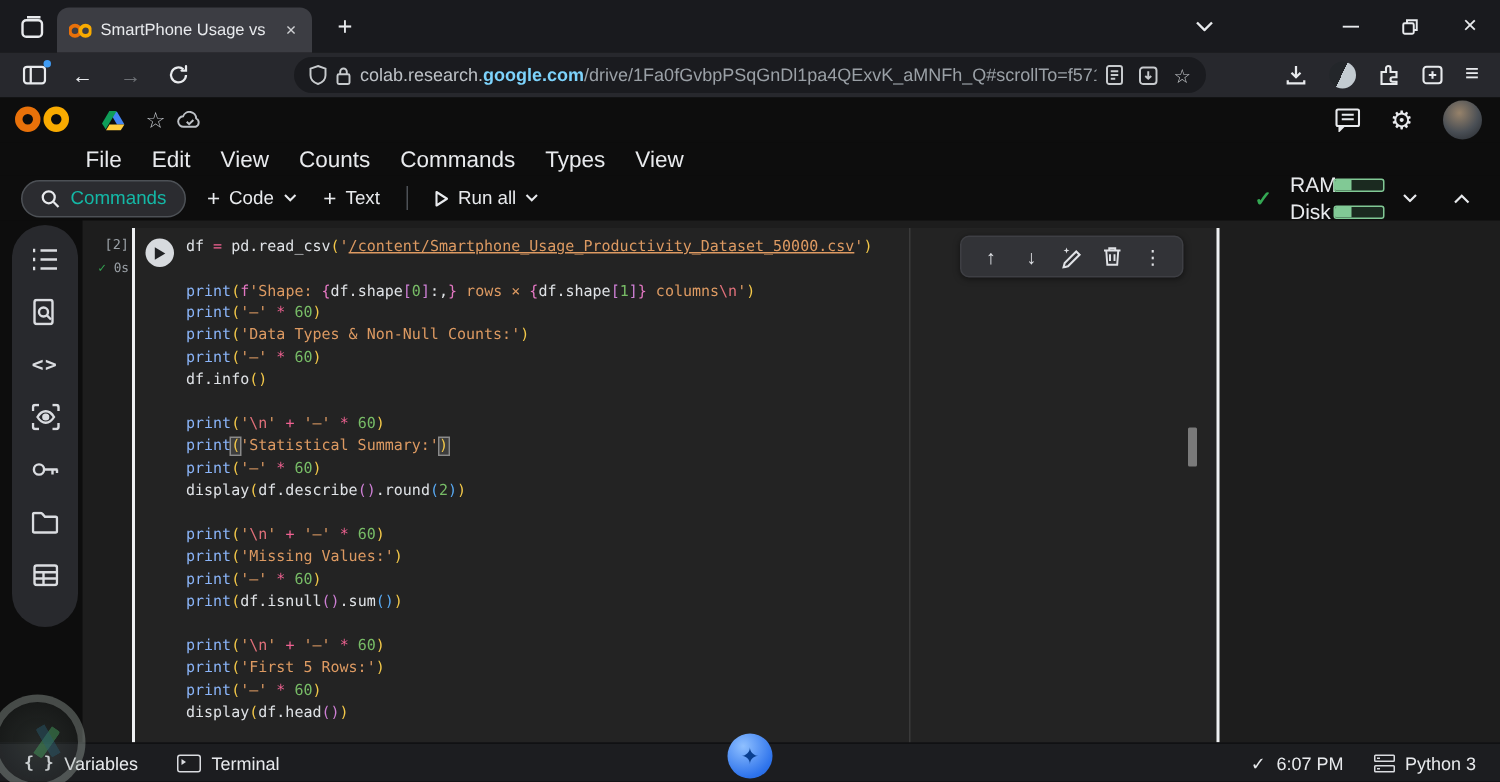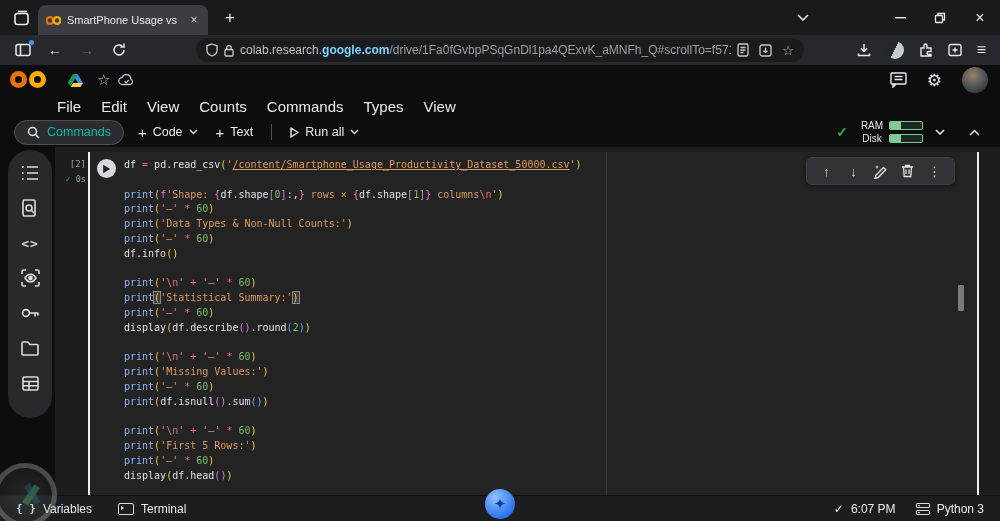--- a/index.html
+++ b/index.html
@@ -51,38 +51,38 @@
 
   
   .ctoolbar { height:30px; background:#0d0d0d; display:flex; align-items:center; padding:0 14px; gap:10px; }
   .cmd-pill { height:25px; border:1px solid #4d5156; background:#2b2c30; border-radius:13px; display:flex; align-items:center; gap:7px; padding:0 12px; }
   .cmd-pill span { color:#14b8a6; font-size:12.5px; }
   .tbtn { display:flex; align-items:center; gap:6px; color:#e8eaed; font-size:12.5px; padding:0 4px; }
   .vdiv { width:1px; height:16px; background:#4d5156; margin:0 4px; }
   .ctool-right { margin-left:auto; display:flex; align-items:center; gap:12px; }
   .gauges { display:flex; flex-direction:column; gap:2px; }
   .gauge { display:flex; align-items:center; gap:5px; }
-  .gauge label { color:#e8eaed; font-size:10px; width:24px; text-align:center; }
+  .gauge label { color:#e8eaed; font-size:14px; width:24px; text-align:center; }
   .bar { width:34px; height:9px; border:1px solid #81c995; border-radius:2px; background:#1b2a20; overflow:hidden; }
   .bar i { display:block; height:100%; width:34%; background:#81c995; }
   .tb-check { color:#34a853; font-size:14px; font-weight:700; }
 
   
   .main { position:absolute; left:0; top:147px; width:1000px; height:348px; background:#0d0d0d; }
   .sidebar { position:absolute; left:8px; top:3px; width:44px; height:268px; background:#28292d; border-radius:22px;
              display:flex; flex-direction:column; align-items:center; padding-top:12px; gap:13px; }
   .sb-ic { width:22px; height:22px; display:flex; align-items:center; justify-content:center; color:#dadce0; }
   .content { position:absolute; left:55px; top:0; width:945px; height:348px; background:#1d1d1d; }
 
   
   .gutter { position:absolute; left:5px; top:12px; width:26px; text-align:right; font-family:"DejaVu Sans Mono",monospace; }
   .exec-count { color:#9aa0a6; font-size:9px; }
   .exec-time { color:#9aa0a6; font-size:8.5px; margin-top:5px; }
   .exec-time .ok { color:#34a853; }
-  .cell { position:absolute; left:33px; top:5px; width:891px; height:343px; background:#232323;
+  .cell { position:absolute; left:33px; top:5px; width:725px; height:343px; background:#232323;
           border-left:2px solid #eef0f2; border-right:2px solid #eef0f2; }
   .playbtn { position:absolute; left:7px; top:7px; width:19px; height:19px; border-radius:50%; background:#d7dade;
              display:flex; align-items:center; justify-content:center; }
   .code { position:absolute; left:34px; top:6px; right:22px; font-family:"DejaVu Sans Mono",monospace;
           font-size:10px; line-height:14.8px; white-space:pre; }
   .ruler { position:absolute; left:516px; top:0; bottom:0; width:0; border-left:1px solid #3a3a3a; }
   .mthumb { position:absolute; right:13px; top:133px; width:6px; height:26px; background:#7a7a7a; border-radius:1px; }
   .pl{color:#dfe2e6} .kw{color:#8ab4f8} .str{color:#dd9a62} .lnk{color:#dd9a62;text-decoration:underline}
   .esc{color:#e0707a} .num{color:#77bb66} .op{color:#f06292}
   .b1{color:#f3c849} .b2{color:#cd7fd4} .b3{color:#58a9f2} .mag{color:#e377c2}

